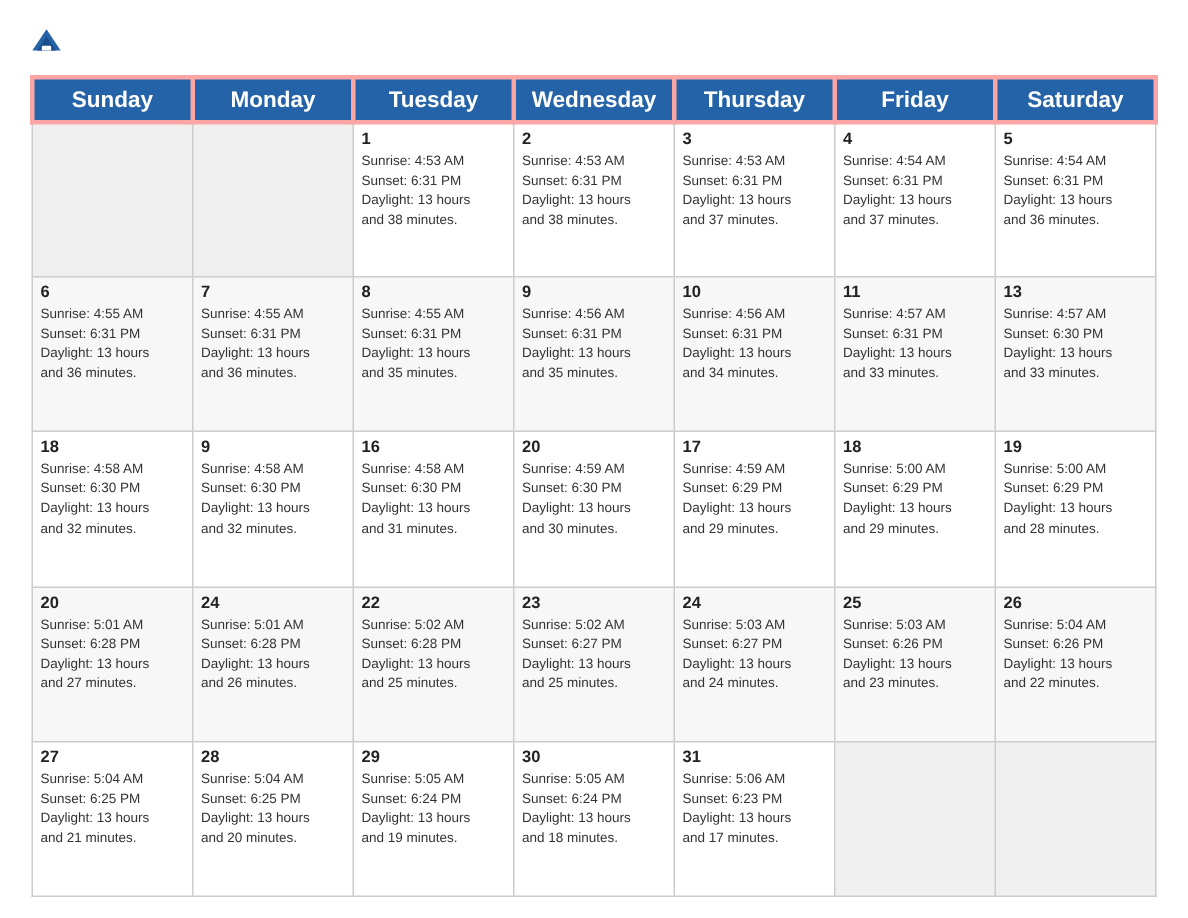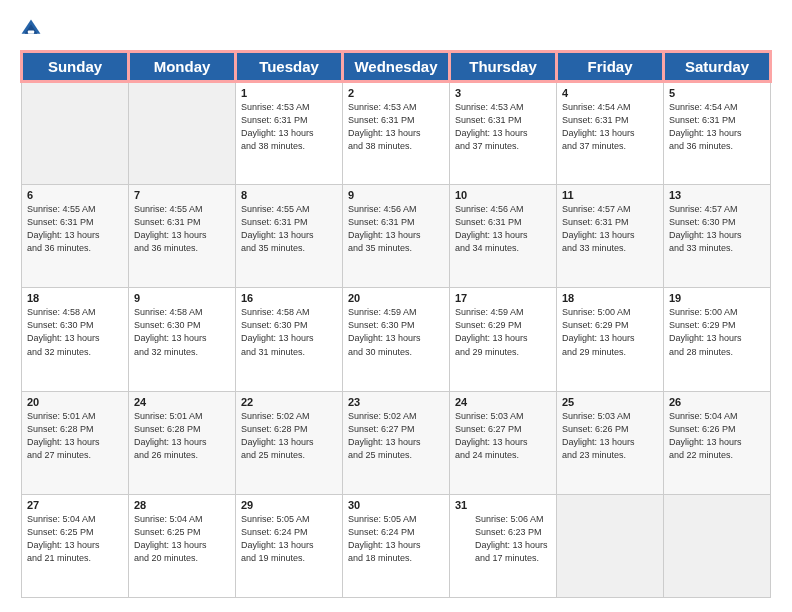--- a/index.html
+++ b/index.html
@@ -344,21 +344,21 @@
           </td>
           <td>
             <span class="day-number">30</span>
             <div class="day-info" style="white-space: pre-line;">Sunrise: 5:05 AM
 Sunset: 6:24 PM
 Daylight: 13 hours
 and 18 minutes.</div>
           </td>
           <td>
             <span class="day-number">31</span>
-            <div class="day-info" style="white-space: pre-line; margin-left: 20px;">Sunrise: 5:06 AM
+            <div class="day-info" style="white-space: pre-line;">Sunrise: 5:06 AM
 Sunset: 6:23 PM
 Daylight: 13 hours
 and 17 minutes.</div>
           </td>
           <td class="empty"></td>
           <td class="empty"></td>
         </tr>
       </tbody>
   </table>
 </div>

